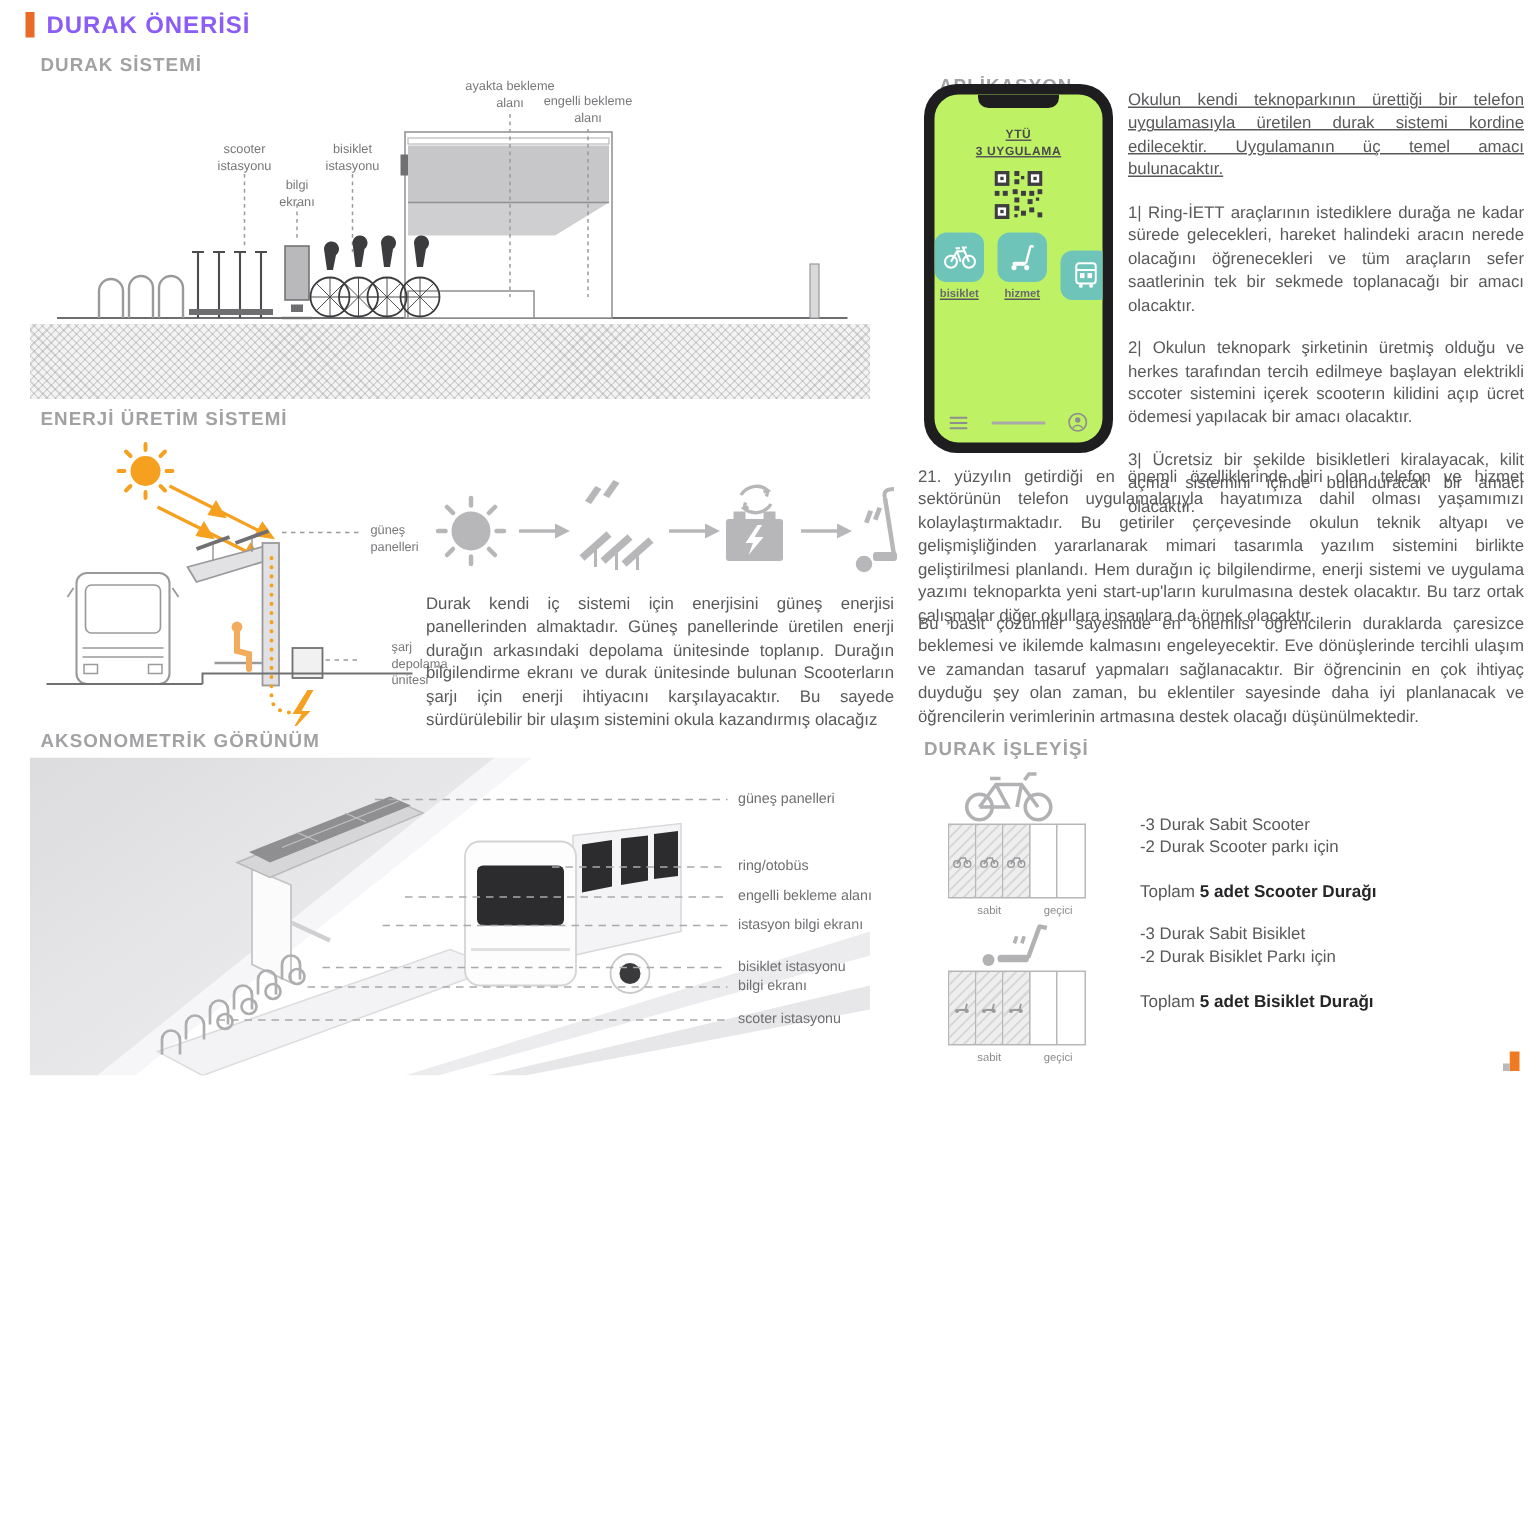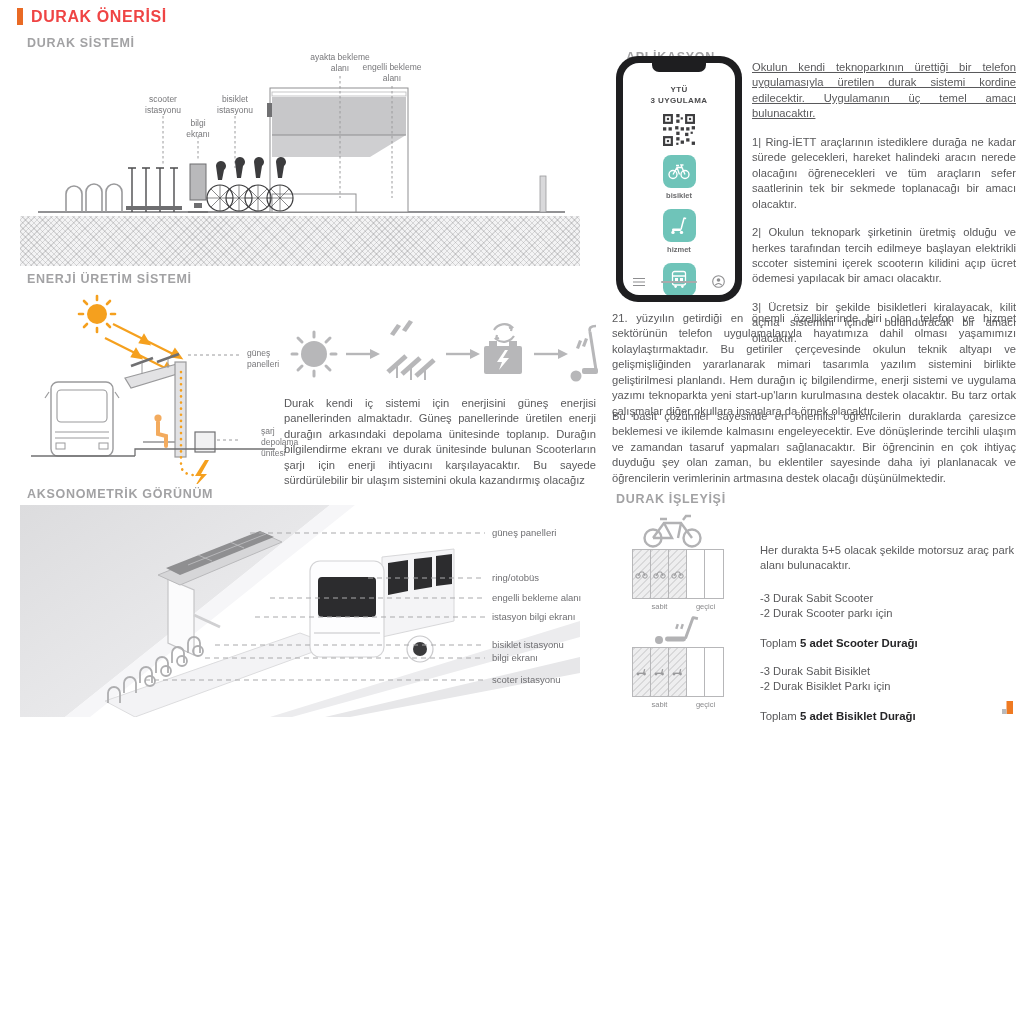--- a/index.html
+++ b/index.html
@@ -1,31 +1,31 @@
 <!DOCTYPE html>
 <html><head>
 <meta charset="utf-8">
 <style>
   html,body{margin:0;padding:0;background:#fff;}
   .canvas{position:relative;width:1024px;height:1024px;background:#ffffff;
           font-family:"Liberation Sans",sans-serif;color:#58585a;overflow:hidden;}
   .abs{position:absolute;}
-  .h1{font-size:16px;font-weight:bold;color:#ef4444;letter-spacing:.6px;}
+  .h1{font-size:16px;font-weight:bold;color:#8b5cf6;letter-spacing:.6px;}
   .h2{font-size:12.5px;font-weight:bold;color:#a2a2a4;letter-spacing:.7px;}
   .accent-bar{width:6px;height:17px;background:#e96a24;display:inline-block;margin-right:8px;vertical-align:-3px;}
   .body-txt{font-size:11.2px;line-height:1.38;text-align:justify;color:#59595b;}
   .lbl{font-size:8.5px;color:#77777a;text-align:center;line-height:1.25;}
   .lbl-left{font-size:8.5px;color:#77777a;text-align:left;line-height:1.3;}
   .akso-lbl{font-size:9.5px;color:#6f6f72;white-space:nowrap;}
   .hatch-band{background-color:#f3f3f4;
     background-image:repeating-linear-gradient(45deg,rgba(110,110,112,.22) 0 1px,transparent 1px 4px),
                      repeating-linear-gradient(-45deg,rgba(110,110,112,.22) 0 1px,transparent 1px 4px);}
   
   .phone{background:#1e1e20;border-radius:22px;padding:7px;box-sizing:border-box;}
-  .phone-screen{position:relative;background:#ffffff;border-radius:16px;width:100%;height:100%;overflow:hidden;}
+  .phone-screen{position:relative;background:#bef264;border-radius:16px;width:100%;height:100%;overflow:hidden;text-decoration:underline;}
   .notch{position:absolute;top:0;left:50%;transform:translateX(-50%);width:54px;height:9px;background:#1e1e20;border-radius:0 0 7px 7px;}
   .phone-title{font-size:8px;font-weight:bold;color:#4b4b4d;text-align:center;letter-spacing:.4px;line-height:1.35;margin-top:22px;}
   .app{display:flex;flex-direction:column;align-items:center;}
   .app-icon{width:33px;height:33px;border-radius:8px;background:#6fc4b9;display:flex;align-items:center;justify-content:center;}
   .app-label{font-size:7.5px;color:#6a6a6c;font-weight:bold;margin-top:3px;}
   .phone-bottom{position:absolute;bottom:7px;left:0;width:100%;display:flex;align-items:center;justify-content:space-between;padding:0 10px;box-sizing:border-box;}
   .home-bar{width:36px;height:2px;background:#a9a9ab;border-radius:1px;}
   
   .pgrid{display:grid;grid-template-columns:repeat(5,1fr);width:92px;height:50px;border:1px solid #b7b7b9;box-sizing:border-box;}
   .pcell{border-right:1px solid #b7b7b9;display:flex;align-items:center;justify-content:center;}
@@ -388,21 +388,21 @@
               <rect x="25" y="16" width="2" height="2"></rect>
             <rect x="12" y="21" width="3" height="3"></rect>
               <rect x="16" y="24" width="3" height="3"></rect>
               <rect x="21" y="22" width="3" height="3"></rect>
               <rect x="26" y="25" width="3" height="3"></rect>
             <rect x="12" y="26" width="2" height="2"></rect>
           </g>
         </svg>
       </div>
 
-      <div style="display:flex;flex-direction:column;align-items:center;gap:9px;margin-top:9px;">
+      <div style="display:flex;flex-direction:row;align-items:flex-end;gap:9px;margin-top:9px;">
         <div class="app">
           <div class="app-icon">
             <svg width="22" height="18" viewBox="0 0 22 18" fill="none" stroke="#ffffff" stroke-width="1.4">
               <circle cx="5" cy="12.5" r="4"></circle>
                 <circle cx="17" cy="12.5" r="4"></circle>
               <path d="M5,12.5 L9,5.5 L14,5.5 L17,12.5 M9,5.5 L11.5,12.5 M8,3.5 h3 M14,5.5 l-1,-2.5 h2.5"></path>
             </svg>
           </div>
           <div class="app-label">bisiklet</div>
         </div>
@@ -539,21 +539,20 @@
       <div class="pcell"></div>
       <div class="pcell"></div>
     </div>
     <div class="pgrid-labels">
       <span class="abs" style="left:0;width:55px;text-align:center;top:3px;">sabit</span>
       <span class="abs" style="left:55px;width:37px;text-align:center;top:3px;">geçici</span>
     </div>
   </div>
 
   <div class="abs" style="left:760px;top:543px;width:254px;">
-    <p class="body-txt" style="margin:0 0 17px 0;">Her durakta 5+5 olacak şekilde motorsuz araç park alanı bulunacaktır.</p>
     <div class="body-txt" style="text-align:left;">-3 Durak Sabit Scooter</div>
     <div class="body-txt" style="text-align:left;margin-bottom:15px;">-2 Durak Scooter parkı için</div>
     <p class="bold-total" style="margin:0 0 15px 0;"><span>Toplam </span><b>5 adet Scooter Durağı</b></p>
     <div class="body-txt" style="text-align:left;">-3 Durak Sabit Bisiklet</div>
     <div class="body-txt" style="text-align:left;margin-bottom:15px;">-2 Durak Bisiklet Parkı için</div>
     <p class="bold-total" style="margin:0;"><span>Toplam </span><b>5 adet Bisiklet Durağı</b></p>
   </div>
 
   <div class="abs" style="left:1002px;top:700px;">
     <svg width="12" height="17" viewBox="0 0 12 17">

